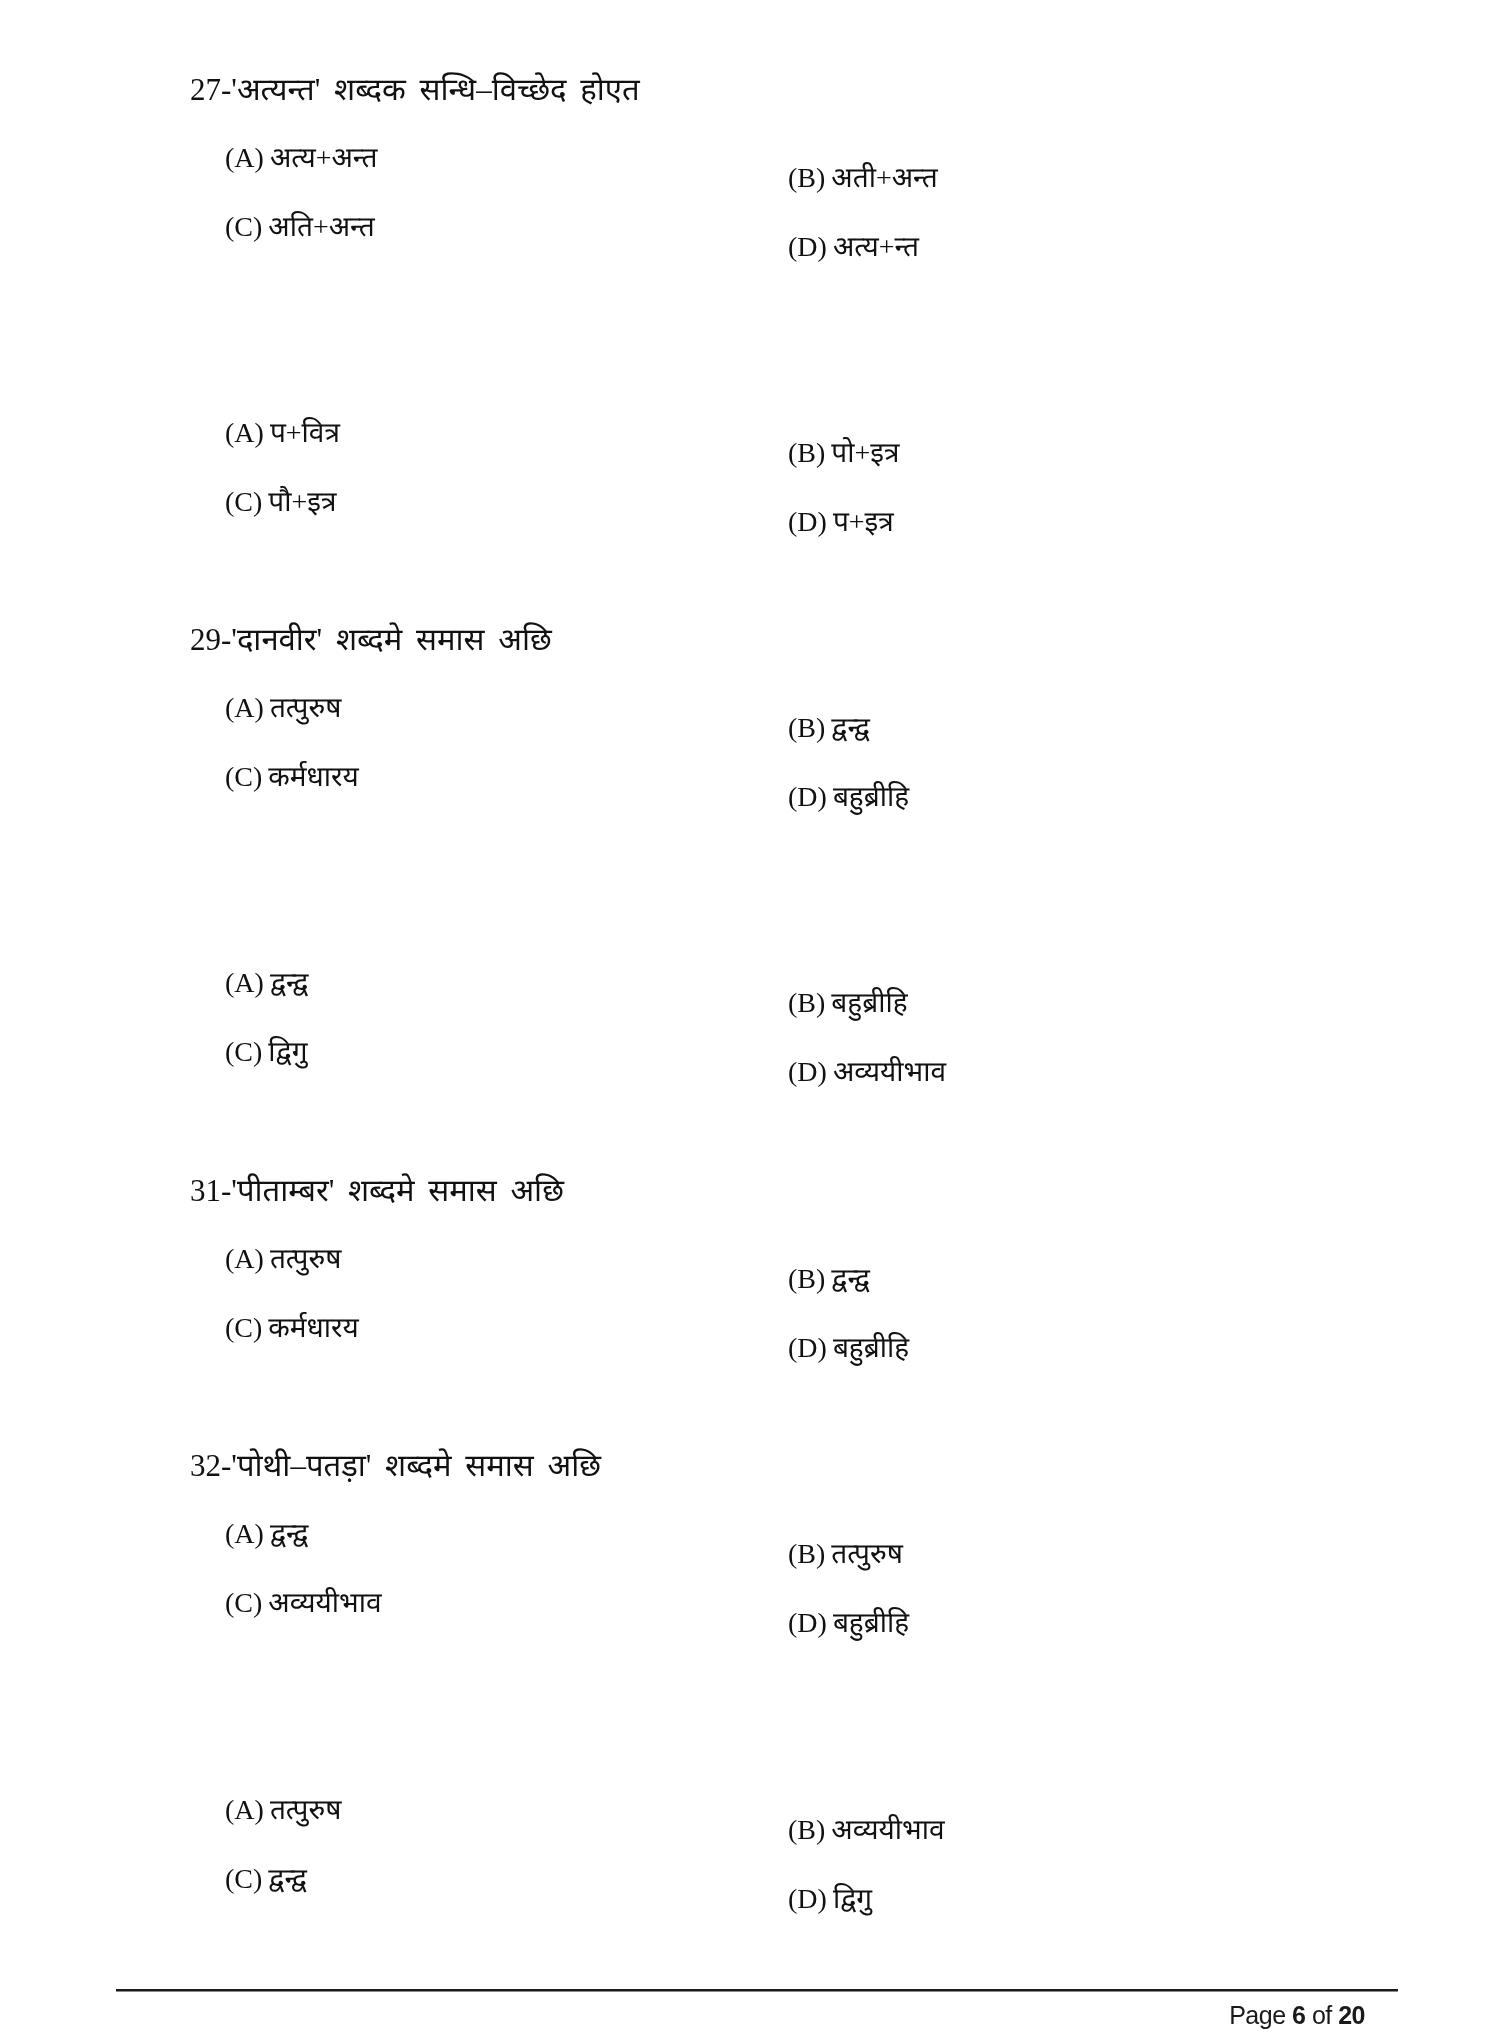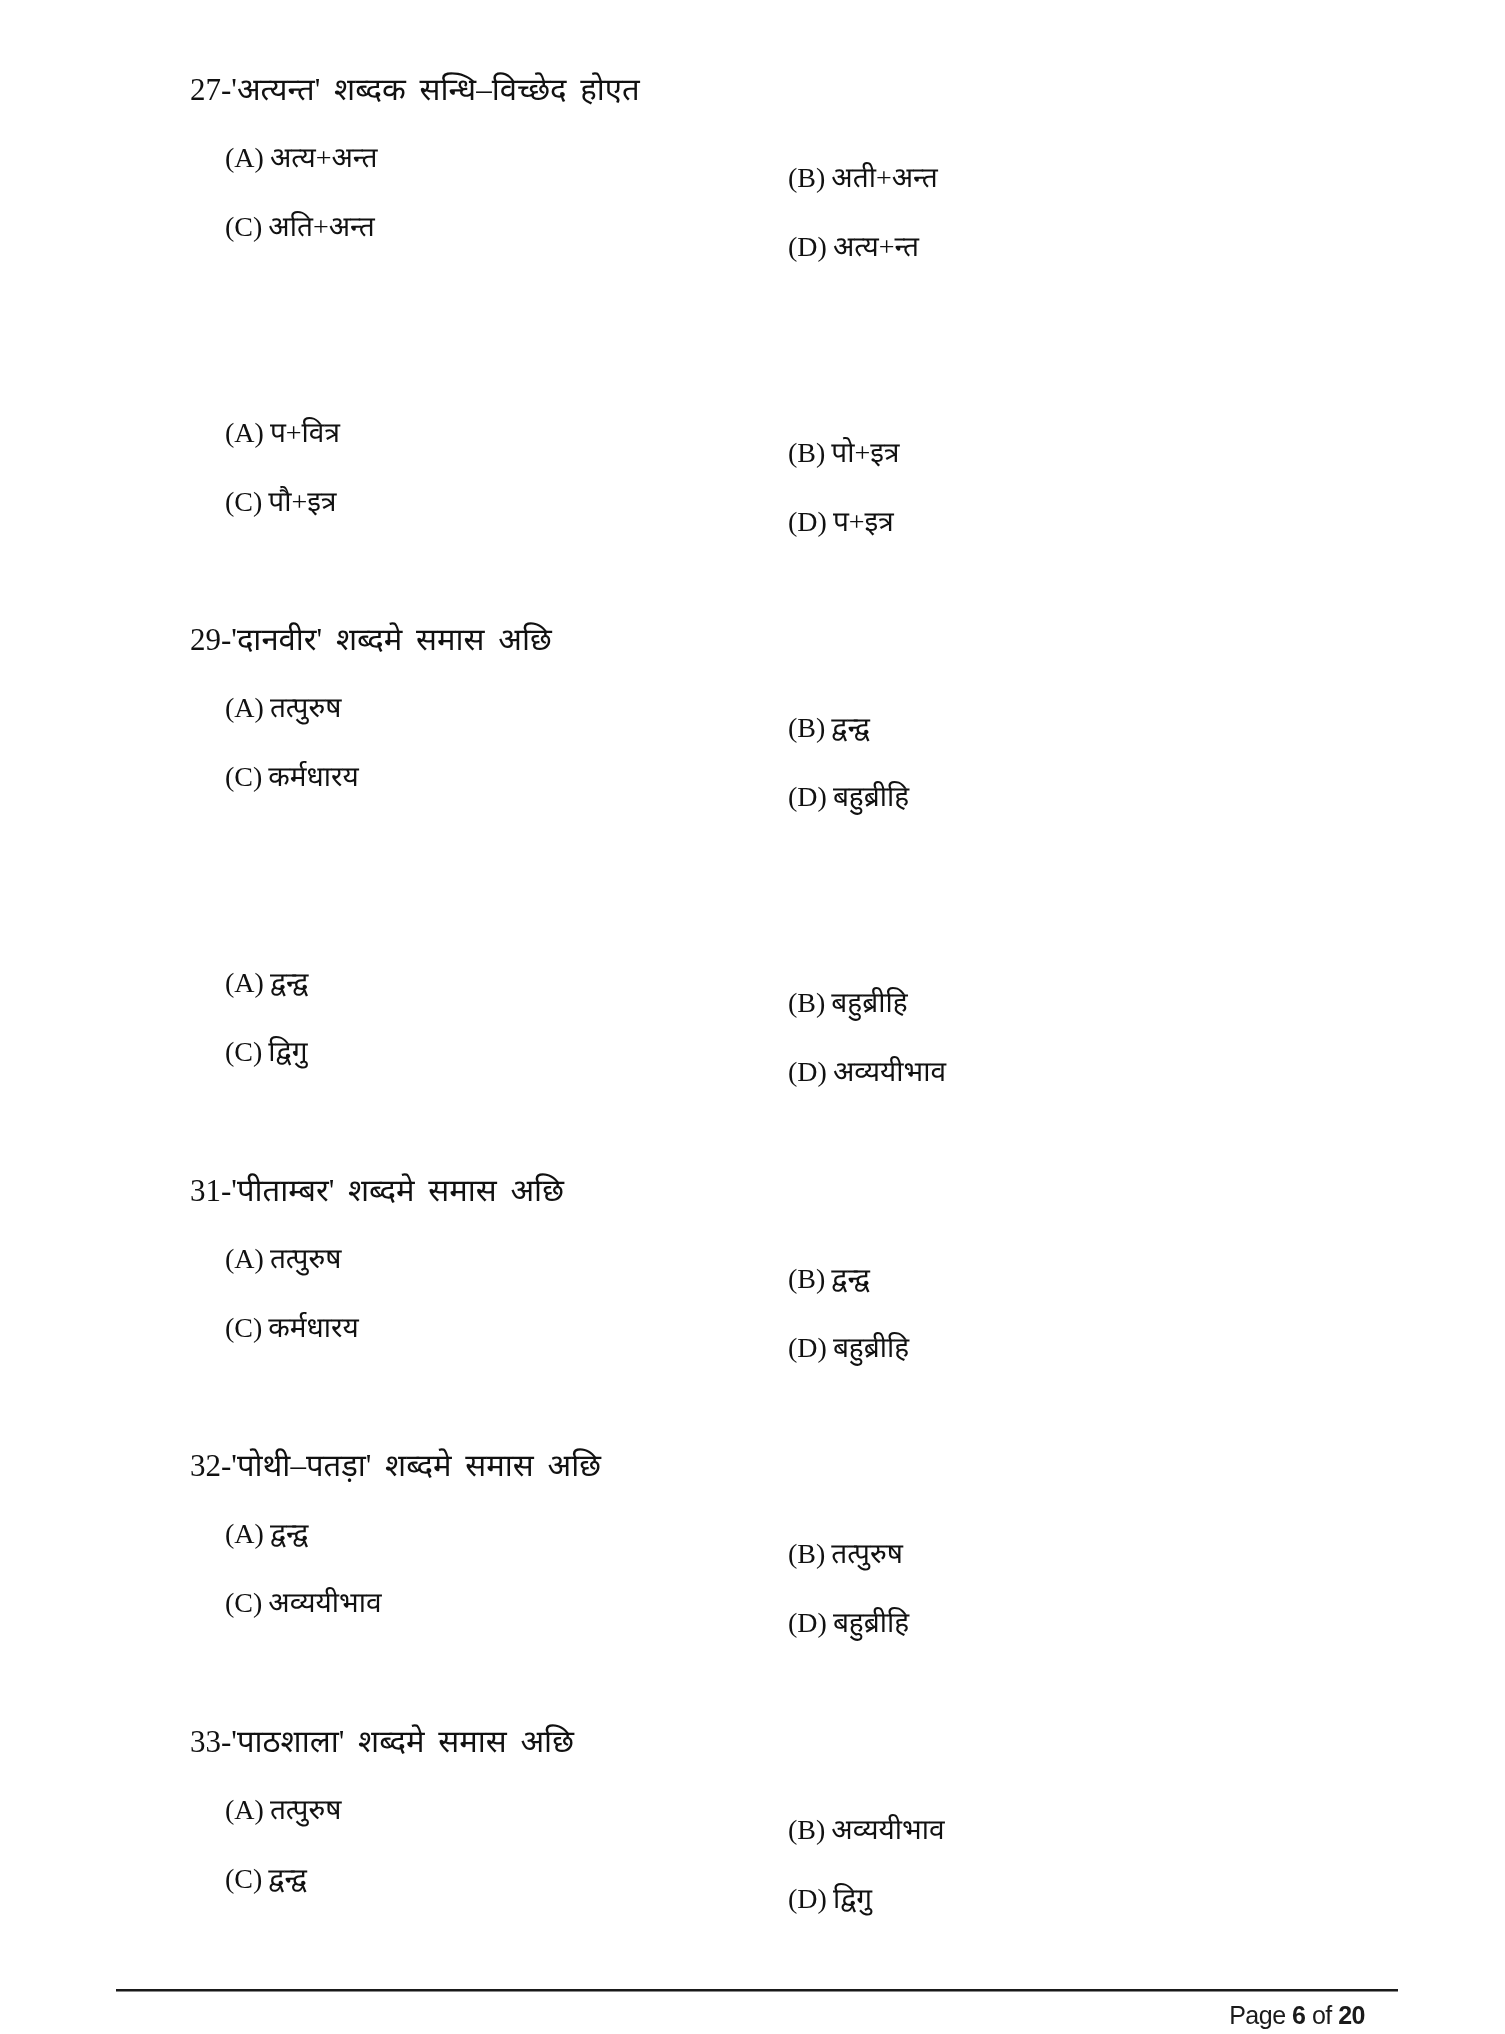--- a/index.html
+++ b/index.html
@@ -107,21 +107,20 @@
 
   <div class="question" style="top:1446px;">
     <div class="q-text">32-'पोथी–पतड़ा' शब्दमे समास अछि</div>
     <div class="opt col-left row-1"><span class="label">(A)</span><span>द्वन्द्व</span></div>
     <div class="opt col-right row-1"><span class="label">(B)</span><span>तत्पुरुष</span></div>
     <div class="opt col-left row-2"><span class="label">(C)</span><span>अव्ययीभाव</span></div>
     <div class="opt col-right row-2"><span class="label">(D)</span><span>बहुब्रीहि</span></div>
   </div>
 
   <div class="question" style="top:1722px;">
-    <div class="q-text">33-'पाठशाला' शब्दमे समास अछि</div>
     <div class="opt col-left row-1"><span class="label">(A)</span><span>तत्पुरुष</span></div>
     <div class="opt col-right row-1"><span class="label">(B)</span><span>अव्ययीभाव</span></div>
     <div class="opt col-left row-2"><span class="label">(C)</span><span>द्वन्द्व</span></div>
     <div class="opt col-right row-2"><span class="label">(D)</span><span>द्विगु</span></div>
   </div>
 
   <div class="footer-rule"></div>
   <div class="footer-page"><span>Page </span><b>6</b><span> of </span><b>20</b></div>
 
 </div>

